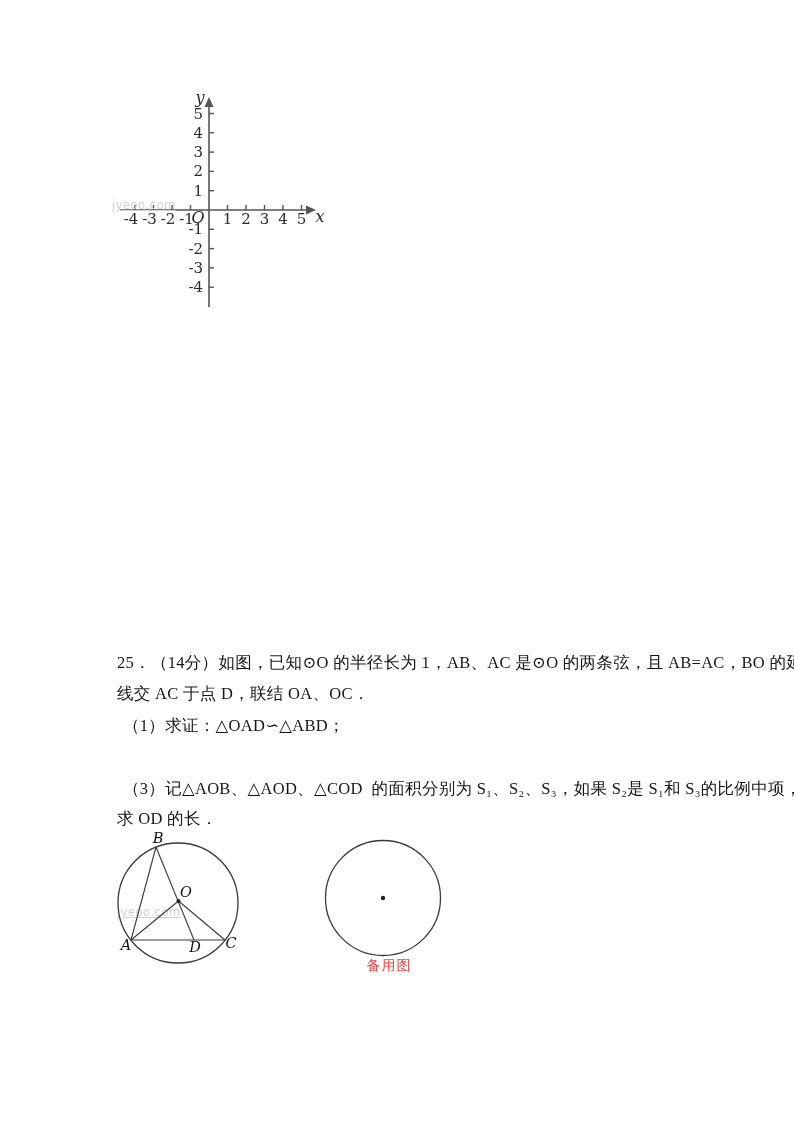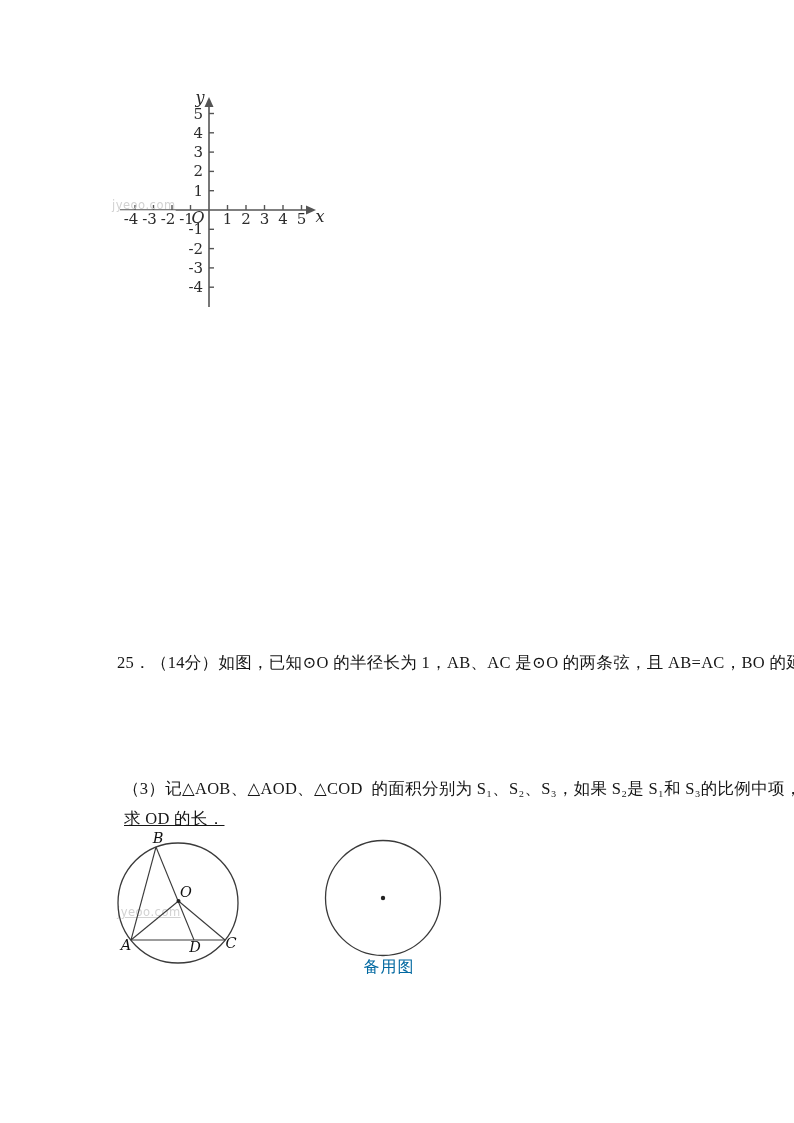--- a/index.html
+++ b/index.html
@@ -33,23 +33,23 @@
   svg { position: absolute; overflow: visible; }
   #axes-svg   { left: 95px;  top: 85px;  }
   #fig1-svg   { left: 108px; top: 832px; }
   #fig2-svg   { left: 320px; top: 835px; }
   .fig-caption {
     position: absolute;
     left: 348px;
     top: 957px;
     width: 82px;
     text-align: center;
-    font-size: 16px;
+    font-size: 14px;
     letter-spacing: 1px;
-    color: #0369a1;
+    color: #ef4444;
   }
   .axis-text   { font-family: "DejaVu Serif", serif; font-size: 15px; fill: #2b2b2b; }
   .axis-letter { font-family: "DejaVu Serif", serif; font-size: 16px; font-style: italic; fill: #2b2b2b; }
   .pt-label    { font-family: "DejaVu Serif", serif; font-size: 14.5px; font-style: italic; fill: #111; }
 </style>
 </head>
 <body>
 
 <div class="page">
 
@@ -96,22 +96,24 @@
       <text x="108" y="33.5" text-anchor="end" class="axis-text">5</text>
       <text x="225" y="137" text-anchor="middle" class="axis-letter">x</text>
       <text x="105" y="18" text-anchor="middle" class="axis-letter">y</text>
       <text x="103" y="138" text-anchor="middle" class="axis-letter">O</text>
     </svg>
 
   <div class="wm" style="left:112px; top:198px;">jyeoo.com</div>
   <div class="wm" style="left:117px; top:905px;">jyeoo.com</div>
 
   <div class="tline" style="left:117px; top:652px;">25．（14分）如图，已知⊙O 的半径长为 1，AB、AC 是⊙O 的两条弦，且 AB=AC，BO 的延长</div>
+  <div class="tline" style="left:117px; top:683px;">线交 AC 于点 D，联结 OA、OC．</div>
+  <div class="tline" style="left:123px; top:715px;">（1）求证：△OAD∽△ABD；</div>
   <div class="tline" style="left:123px; top:778px;">（3）记△AOB、△AOD、△COD  的面积分别为 S₁、S₂、S₃，如果 S₂是 S₁和 S₃的比例中项，</div>
-  <div class="tline" style="left:124px; top:808px;text-decoration:underline;">求 OD 的长．</div>
+  <div class="tline" style="left:117px; top:808px;">求 OD 的长．</div>
 
   <svg id="fig1-svg" width="145" height="140">
       <circle cx="70" cy="71" r="60" fill="none" stroke="#3a3a3a" stroke-width="1.3"></circle>
       <line x1="23" y1="108" x2="48" y2="15" stroke="#3a3a3a" stroke-width="1.1"></line>
       <line x1="48" y1="15" x2="86" y2="108" stroke="#3a3a3a" stroke-width="1.1"></line>
       <line x1="23" y1="108" x2="70.5" y2="69" stroke="#3a3a3a" stroke-width="1.1"></line>
       <line x1="70.5" y1="69" x2="117" y2="108" stroke="#3a3a3a" stroke-width="1.1"></line>
       <line x1="23" y1="108" x2="117" y2="108" stroke="#3a3a3a" stroke-width="1.1"></line>
       <circle cx="70.5" cy="69" r="2" fill="#222"></circle>
       <text x="50" y="11" text-anchor="middle" class="pt-label">B</text>

